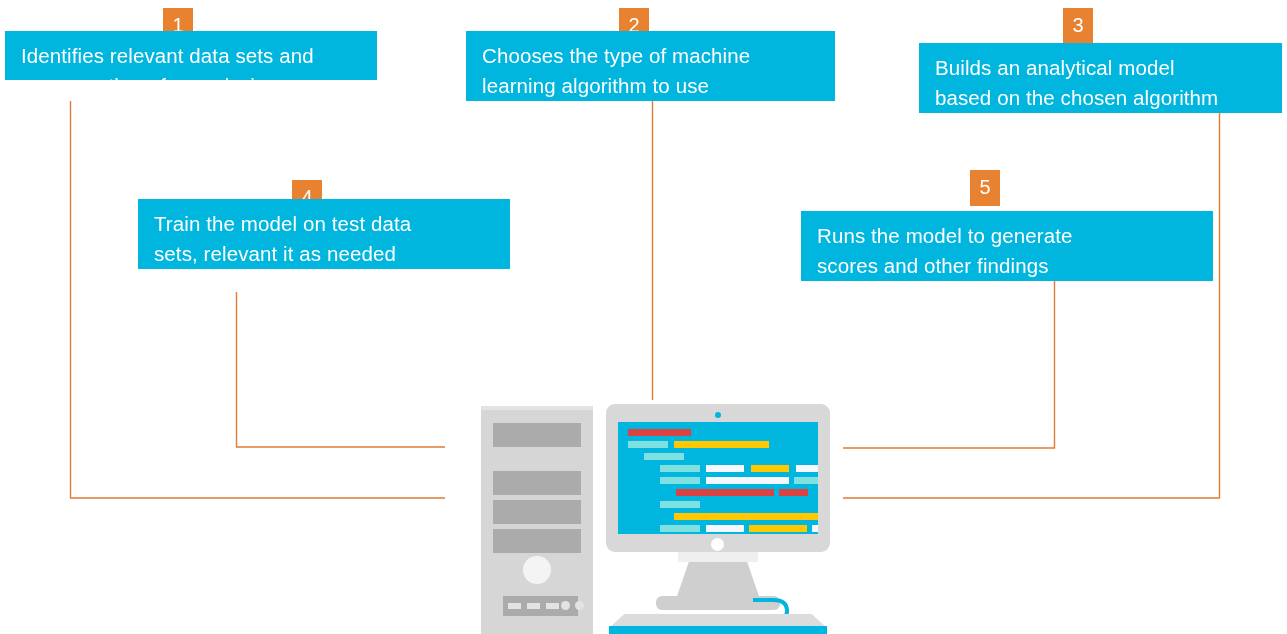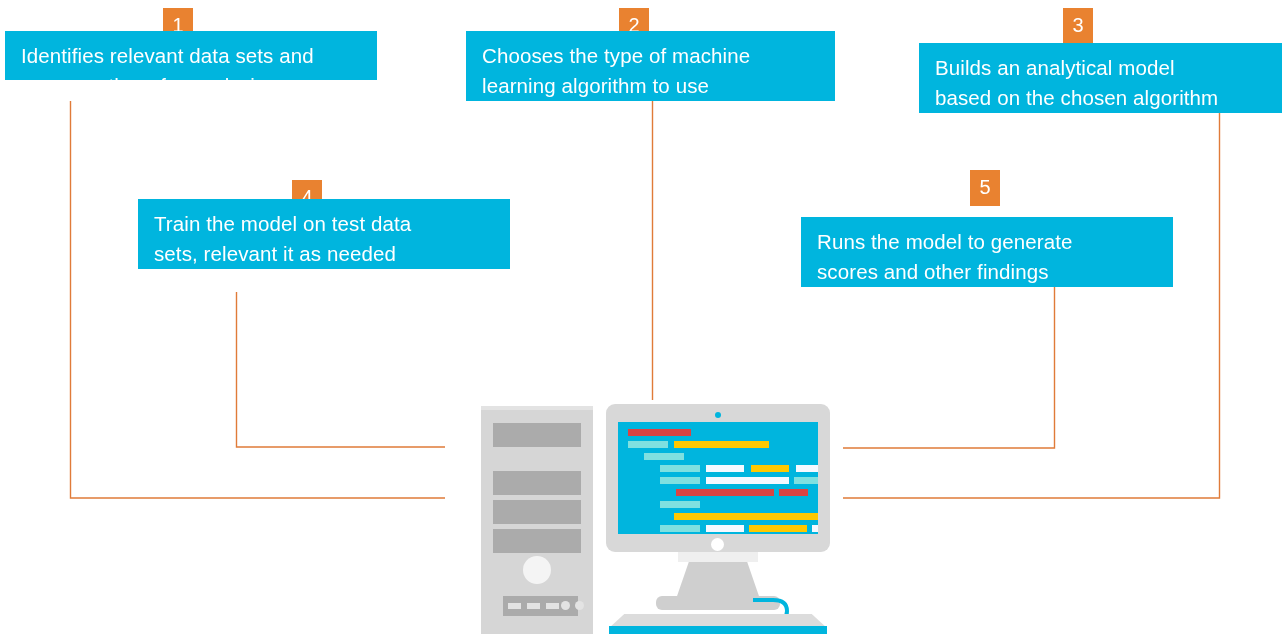--- a/index.html
+++ b/index.html
@@ -197,21 +197,21 @@
 
   <div class="step-badge" style="left:1063px; top:8px;">3</div>
   <div class="step-box" style="left:919px; top:31px; width:363px; height:70px;margin-top:12px;">Builds an analytical model
 based on the chosen algorithm</div>
 
   <div class="step-badge" style="left:292px; top:180px;">4</div>
   <div class="step-box" style="left:138px; top:199px; width:372px; height:70px;">Train the model on test data
 sets, relevant it as needed</div>
 
   <div class="step-badge" style="left:970px; top:170px;">5</div>
-  <div class="step-box" style="left:801px; top:217px; width:372px; height:70px;">Runs the model to generate
+  <div class="step-box" style="left:801px; top:211px; width:412px; height:70px;">Runs the model to generate
 scores and other findings</div>
 
   <div id="computer">
 
     <div class="tower-body"></div>
     <div class="tower-top-edge"></div>
     <div class="tower-bay" style="top:25px;"></div>
     <div class="tower-bay" style="top:73px;"></div>
     <div class="tower-bay" style="top:102px;"></div>
     <div class="tower-bay" style="top:131px;"></div>

